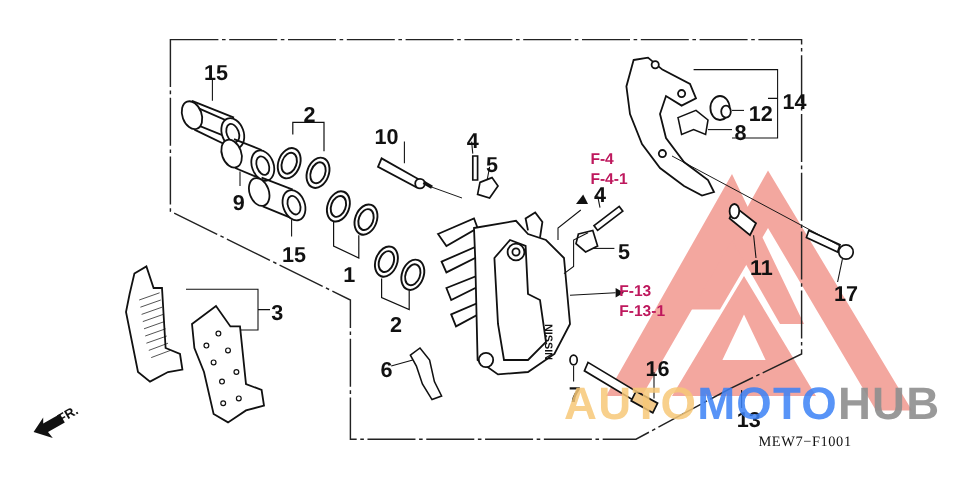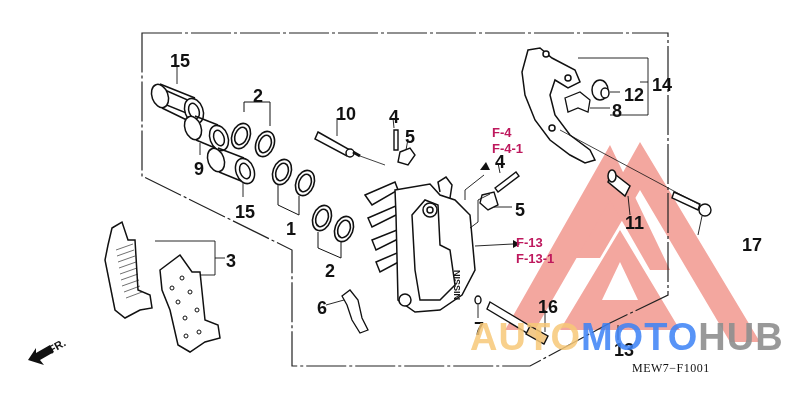--- a/index.html
+++ b/index.html
@@ -208,34 +208,34 @@
     <path d="M28 360 L36 348 L36 353 L50 345 L54 352 L40 360 L44 365 Z"></path>
   </g>
 </svg>
 
 <span class="lbl" style="left:170px;top:52px;">15</span>
 <span class="lbl" style="left:253px;top:87px;">2</span>
 <span class="lbl" style="left:194px;top:160px;">9</span>
 <span class="lbl" style="left:235px;top:203px;">15</span>
 <span class="lbl" style="left:286px;top:220px;">1</span>
 <span class="lbl" style="left:325px;top:262px;">2</span>
-<span class="lbl" style="left:336px;top:105px;">10</span>
+<span class="lbl" style="left:312px;top:105px;">10</span>
 <span class="lbl" style="left:389px;top:108px;">4</span>
 <span class="lbl" style="left:405px;top:128px;">5</span>
 <span class="lbl" style="left:495px;top:153px;">4</span>
 <span class="lbl" style="left:515px;top:201px;">5</span>
 <span class="lbl" style="left:226px;top:252px;">3</span>
 <span class="lbl" style="left:317px;top:299px;">6</span>
 <span class="lbl" style="left:474px;top:320px;">7</span>
 <span class="lbl" style="left:538px;top:298px;">16</span>
 <span class="lbl" style="left:624px;top:86px;">12</span>
 <span class="lbl" style="left:612px;top:102px;">8</span>
 <span class="lbl" style="left:652px;top:76px;">14</span>
 <span class="lbl" style="left:625px;top:214px;">11</span>
-<span class="lbl" style="left:695px;top:236px;margin-left:47px;">17</span>
+<span class="lbl" style="left:695px;top:236px;">17</span>
 <span class="lbl" style="left:614px;top:341px;">13</span>
 
 <div class="ref" style="left:492px;top:125px;">
   <div>F-4</div>
   <div>F-4-1</div>
 </div>
 <div class="ref" style="left:516px;top:235px;">
   <div>F-13</div>
   <div>F-13-1</div>
 </div>

